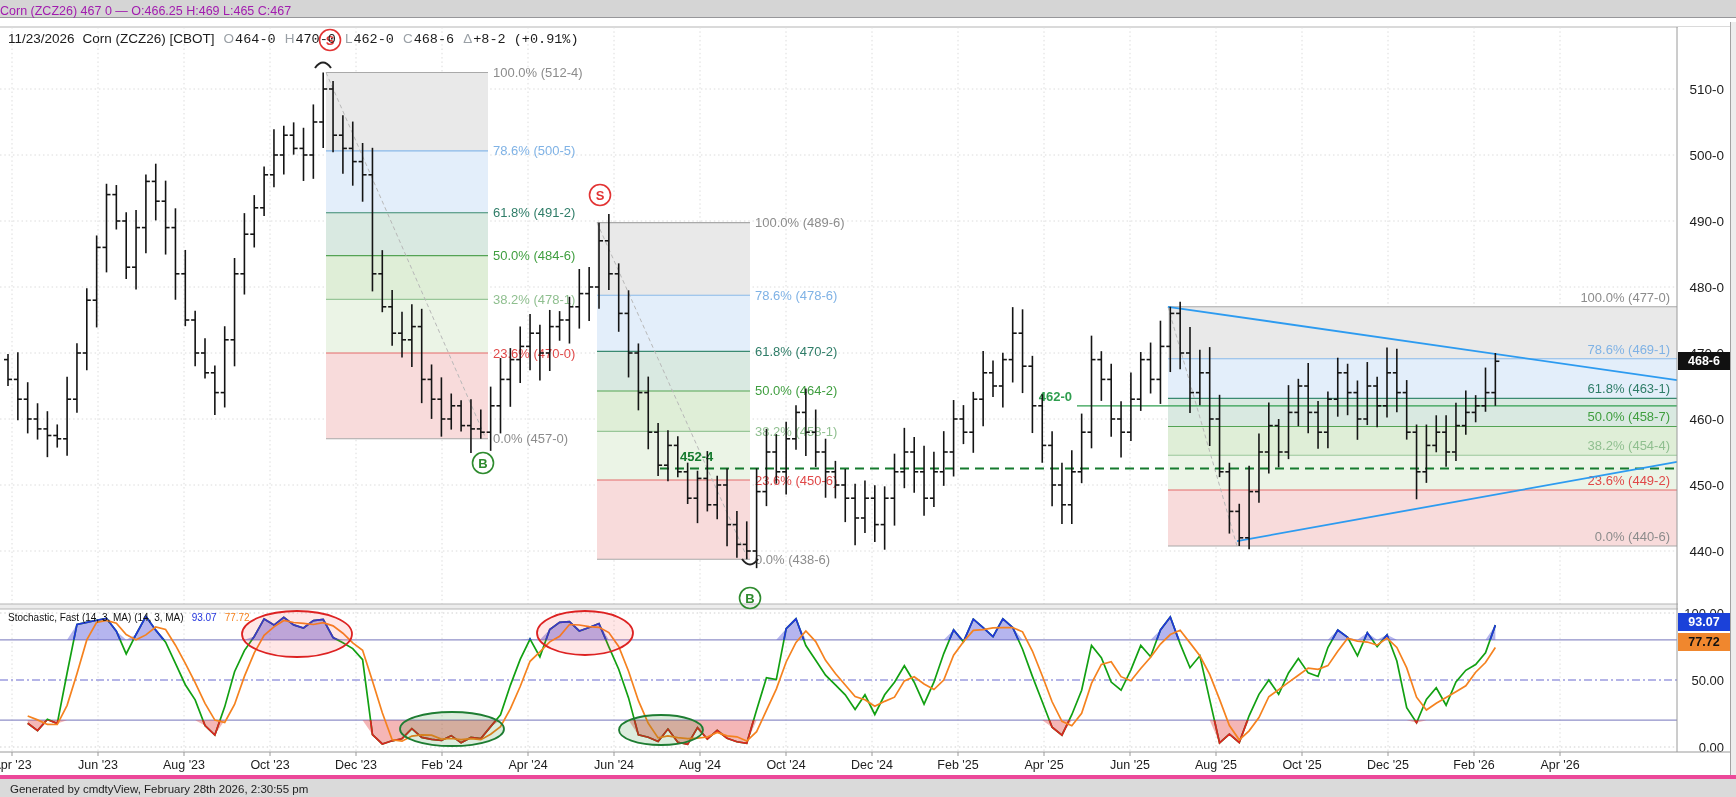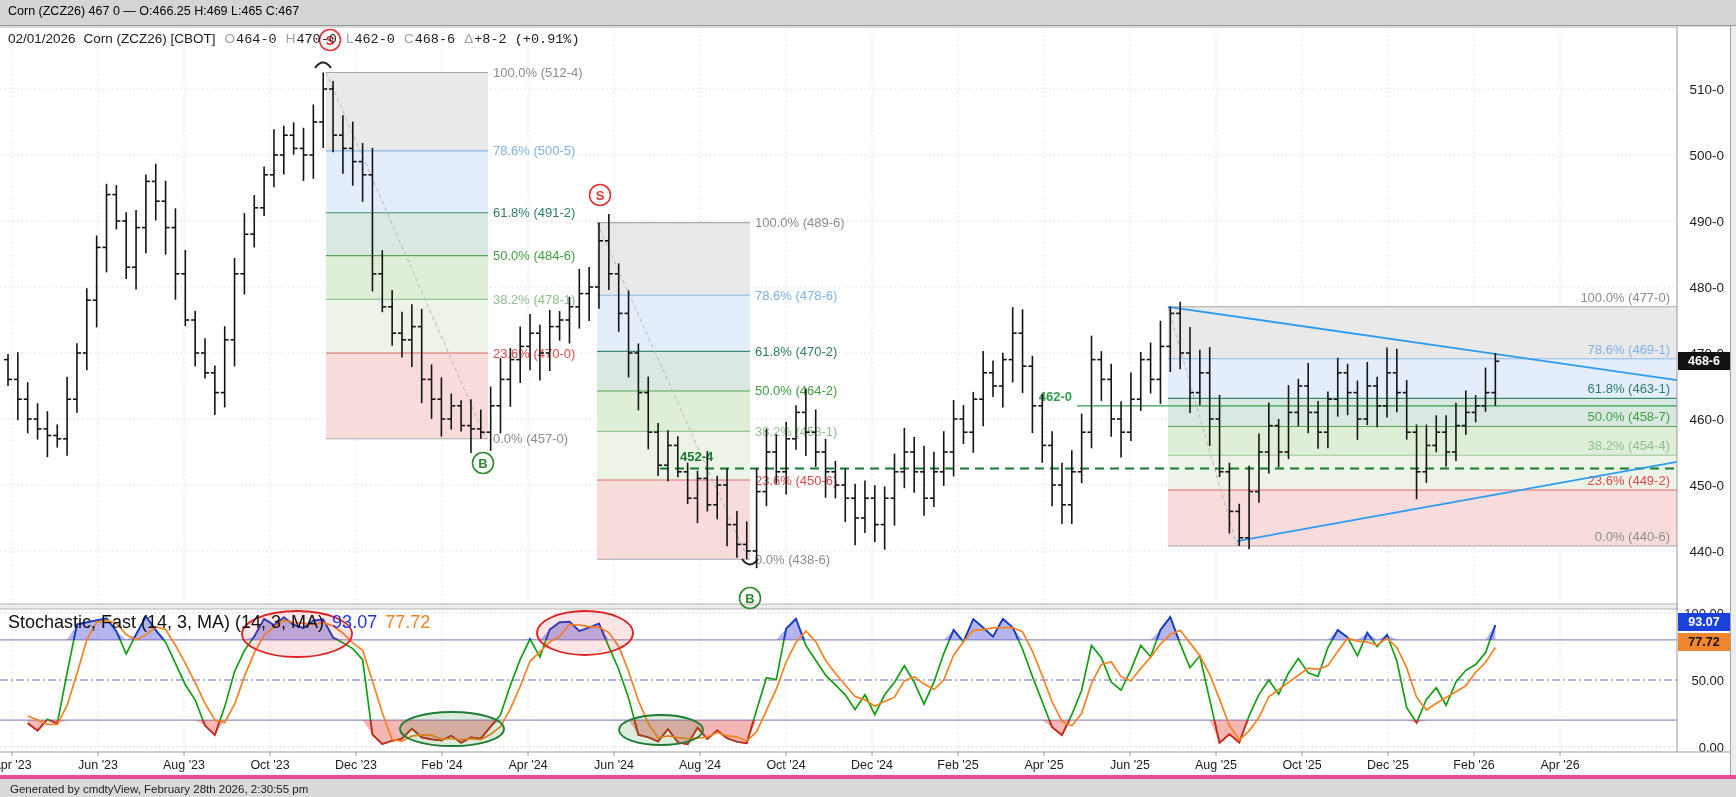--- a/index.html
+++ b/index.html
@@ -1,24 +1,24 @@
 <!DOCTYPE html>
 <html><head>
 <meta charset="utf-8">
 <style>
   html,body{margin:0;padding:0;background:#fff;}
   .stage{position:relative;width:1736px;height:797px;font-family:"Liberation Sans",sans-serif;overflow:hidden;background:#fff;}
-  .titlebar{position:absolute;left:0;top:0;width:1736px;height:26px;background:#d5d5d5;border-bottom:1px solid #97979a;font-size:12.5px;line-height:22px;padding-left:8px;box-sizing:border-box;color:#000000;z-index:5;}
+  .titlebar{position:absolute;left:0;top:0;width:1736px;height:18px;background:#d5d5d5;border-bottom:1px solid #97979a;font-size:12.5px;line-height:22px;padding-left:0;box-sizing:border-box;color:#a21caf;z-index:5;}
   .statusbar{position:absolute;left:0;top:775px;width:1736px;height:36px;background:#dadada;border-top:4px solid #ec4899;font-size:11.5px;line-height:21px;padding-left:10px;box-sizing:border-box;color:#222;z-index:5;}
   svg.chart{position:absolute;left:0;top:0;z-index:1;}
   .hdr{position:absolute;left:8px;top:31px;font-size:13.5px;color:#1c1c1c;z-index:3;white-space:nowrap;}
   .hdr .pfx{color:#9aa0a6;margin-left:9px;}
   .hdr .val{color:#1c1c1c;margin-left:1px;font-family:Liberation Mono, monospace;}
   .hdr .sym{margin-left:8px;margin-top:27px;}
-  .stoch-hdr{position:absolute;left:8px;top:612px;font-size:18px;color:#111;z-index:3;white-space:nowrap;}
+  .stoch-hdr{position:absolute;left:8px;top:612px;font-size:10px;color:#111;z-index:3;white-space:nowrap;}
   .stoch-hdr .kv{margin-left:8px;}
   .badge{position:absolute;left:1678px;width:52px;text-align:center;font-weight:bold;font-size:12.5px;z-index:4;}
   .badge.price{top:352px;height:18px;line-height:18px;}
   .badge.kb{top:613px;height:18px;line-height:18px;color:#fff;}
   .badge.db{top:633px;height:18px;line-height:18px;color:#111;}
   .scrollstrip{position:absolute;right:0;top:22px;width:6px;height:753px;background:#ededed;border-left:1px solid #a2a2a2;box-sizing:border-box;z-index:4;}
 </style>
 </head>
 <body>
 
@@ -669,21 +669,21 @@
       <text x="1302" y="769" fill="#1c1c1c" font-size="12.5" text-anchor="middle" font-family="&quot;Liberation Sans&quot;,sans-serif">Oct '25</text>
       <line x1="1388" y1="752" x2="1388" y2="756" stroke="#9a9a9a"></line>
       <text x="1388" y="769" fill="#1c1c1c" font-size="12.5" text-anchor="middle" font-family="&quot;Liberation Sans&quot;,sans-serif">Dec '25</text>
       <line x1="1474" y1="752" x2="1474" y2="756" stroke="#9a9a9a"></line>
       <text x="1474" y="769" fill="#1c1c1c" font-size="12.5" text-anchor="middle" font-family="&quot;Liberation Sans&quot;,sans-serif">Feb '26</text>
       <line x1="1560" y1="752" x2="1560" y2="756" stroke="#9a9a9a"></line>
       <text x="1560" y="769" fill="#1c1c1c" font-size="12.5" text-anchor="middle" font-family="&quot;Liberation Sans&quot;,sans-serif">Apr '26</text>
     </svg>
 
   <div class="hdr">
-    <span>02/01/2026</span><span class="sym">Corn (ZCZ26) [CBOT]</span><span class="pfx">O</span><span class="val">464-0</span><span class="pfx">H</span><span class="val">470-0</span><span class="pfx">L</span><span class="val">462-0</span><span class="pfx">C</span><span class="val">468-6</span><span class="pfx">Δ</span><span class="val">+8-2 (+0.91%)</span>
+    <span>11/23/2026</span><span class="sym">Corn (ZCZ26) [CBOT]</span><span class="pfx">O</span><span class="val">464-0</span><span class="pfx">H</span><span class="val">470-0</span><span class="pfx">L</span><span class="val">462-0</span><span class="pfx">C</span><span class="val">468-6</span><span class="pfx">Δ</span><span class="val">+8-2 (+0.91%)</span>
   </div>
 
   <div class="stoch-hdr">
     <span>Stochastic, Fast (14, 3, MA)  (14, 3, MA)</span><span class="kv" id="kval" style="color: rgb(34, 51, 221);">93.07</span><span class="kv" id="dval" style="color: rgb(245, 130, 31);">77.72</span>
   </div>
 
   <div class="badge price" id="priceBadge" style="background: rgb(17, 17, 17); color: rgb(255, 255, 255);">468-6</div>
   <div class="badge kb" id="kBadge" style="background: rgb(27, 65, 217);">93.07</div>
   <div class="badge db" id="dBadge" style="background: rgb(240, 135, 46);">77.72</div>
 

